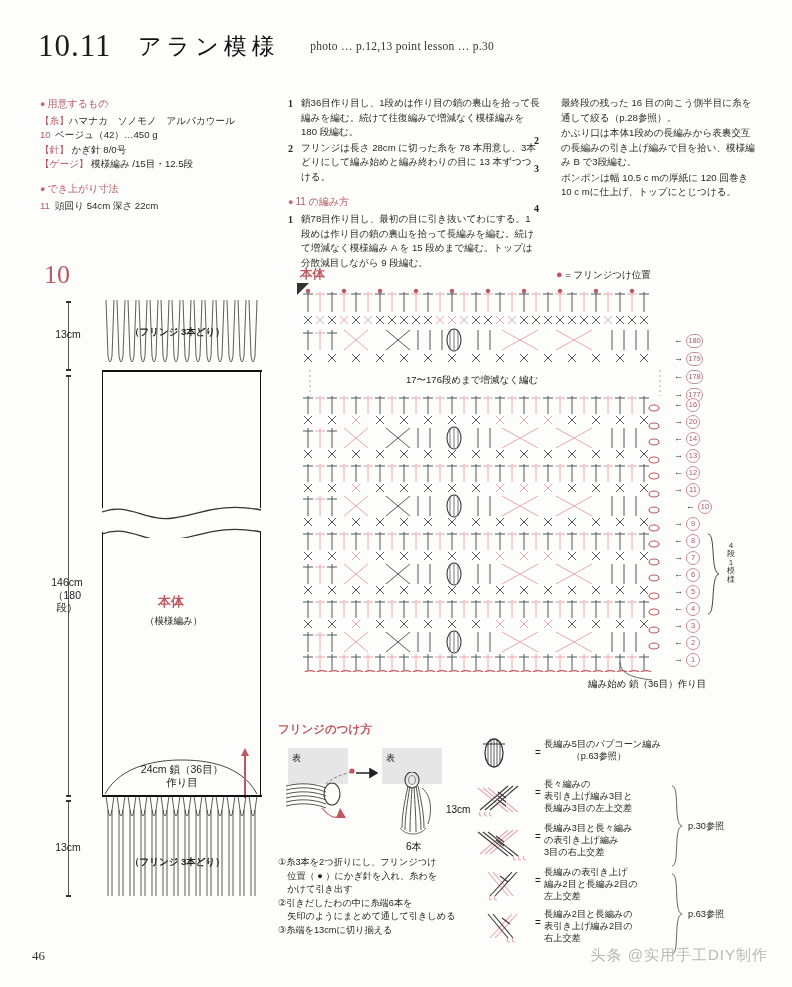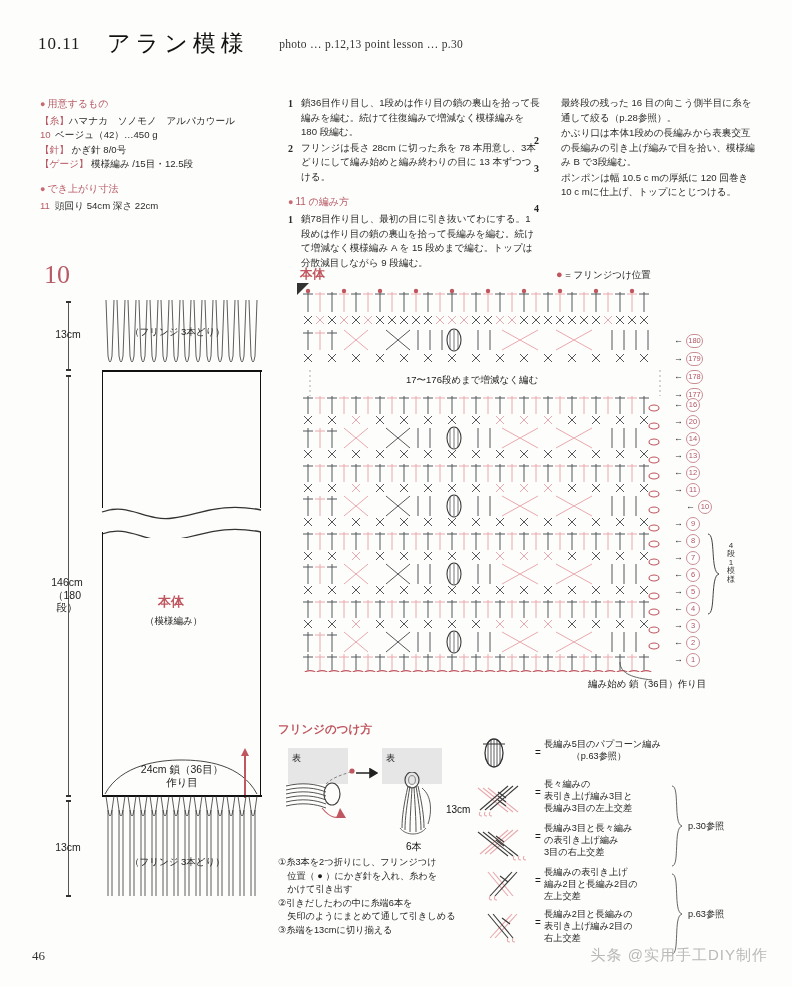--- a/index.html
+++ b/index.html
@@ -5,21 +5,21 @@
   html,body{margin:0;padding:0;}
   body{
     width:792px;height:987px;background:#fdfdfb;
     font-family:"Liberation Sans","DejaVu Sans",sans-serif;
     color:#222;position:relative;overflow:hidden;
   }
   .pg{position:absolute;left:0;top:0;width:792px;height:987px;}
 
   
   #header{position:absolute;left:38px;top:28px;width:720px;height:40px;}
-  #hdr-num{font-family:"Liberation Serif","DejaVu Serif",serif;font-size:17px;letter-spacing:1px;color:#1c1c1c;display:inline-block;vertical-align:middle;}
+  #hdr-num{font-family:"Liberation Serif","DejaVu Serif",serif;font-size:31px;letter-spacing:1px;color:#1c1c1c;display:inline-block;vertical-align:middle;}
   #hdr-title{font-size:23px;letter-spacing:5px;color:#111;display:inline-block;vertical-align:middle;margin-left:22px;font-weight:500;}
   #hdr-ref{font-family:"Liberation Serif","DejaVu Serif",serif;font-size:11.5px;color:#333;display:inline-block;vertical-align:middle;margin-left:26px;letter-spacing:.3px;}
 
   
   .col{position:absolute;font-size:9.6px;line-height:1.52;color:#2a2a2a;}
   .bullet{color:#c86a72;font-weight:bold;margin-right:2px;font-size:9px;}
   .sec-head{color:#b85b66;font-size:10px;margin-bottom:2px;}
   .mat-row{white-space:nowrap;}
   .k{color:#b85b66;}
   .numlab{color:#b85b66;display:inline-block;width:15px;}
@@ -33,21 +33,21 @@
   #col3{left:548px;top:96px;width:212px;}
 
   
   #schem{position:absolute;left:30px;top:258px;width:250px;height:660px;}
   #schem-num{position:absolute;left:14px;top:2px;font-family:"Liberation Serif",serif;font-size:26px;color:#b85b66;}
   .dimtxt{position:absolute;font-size:10.5px;color:#222;text-align:center;}
   .dimline{position:absolute;width:1px;background:#555;}
   .dimtick{position:absolute;width:5px;height:2px;background:#333;}
   .body-rect{position:absolute;border:1.6px solid #111;border-top:none;border-bottom:none;}
   .hline{position:absolute;height:1.6px;background:#111;}
-  .fringe-lbl{position:absolute;font-size:9.5px;color:#222;white-space:nowrap;}
+  .fringe-lbl{position:absolute;font-size:9.5px;color:#222;white-space:nowrap;font-weight:bold;}
   .honta{position:absolute;color:#c0565f;font-size:13px;font-weight:bold;}
   .honta-sub{position:absolute;color:#222;font-size:9.5px;}
   .arrow-up{position:absolute;width:1.6px;background:#c0565f;}
   .arrow-head{position:absolute;width:0;height:0;border-left:4px solid transparent;border-right:4px solid transparent;border-bottom:8px solid #c0565f;}
 
   
   #chart{position:absolute;left:288px;top:266px;width:404px;height:420px;}
   #chart-title{position:absolute;left:12px;top:0px;color:#c0565f;font-size:12.5px;font-weight:bold;}
   #fringe-key{position:absolute;left:268px;top:2px;font-size:9.5px;color:#222;white-space:nowrap;}
   #mid-note{position:absolute;left:118px;top:108px;font-size:9.5px;color:#222;white-space:nowrap;}

